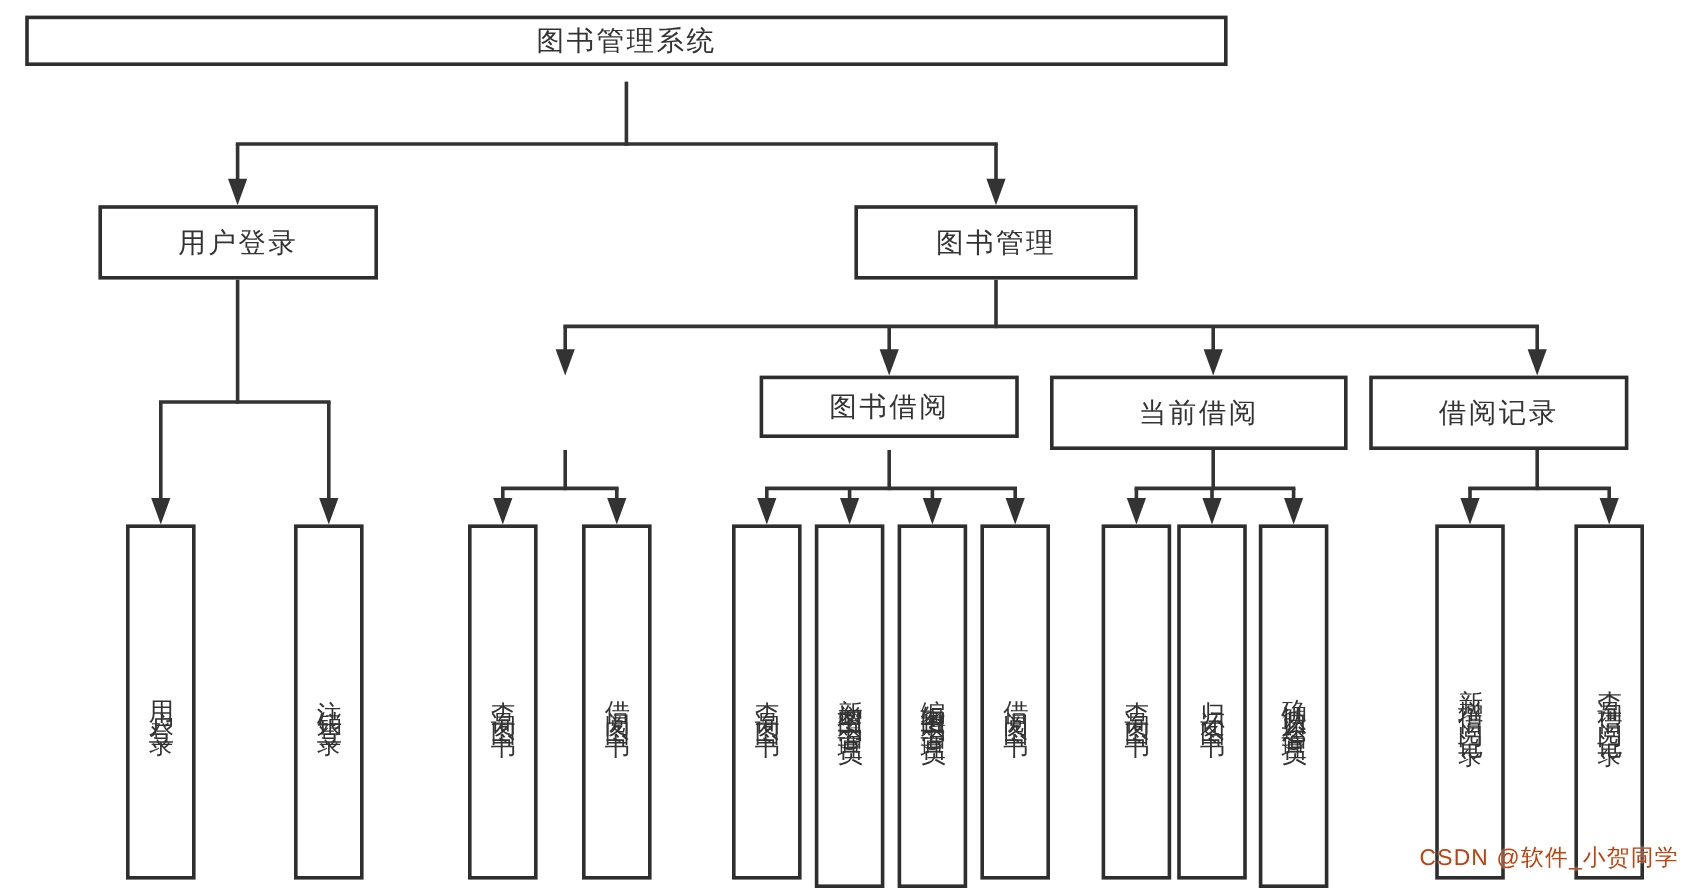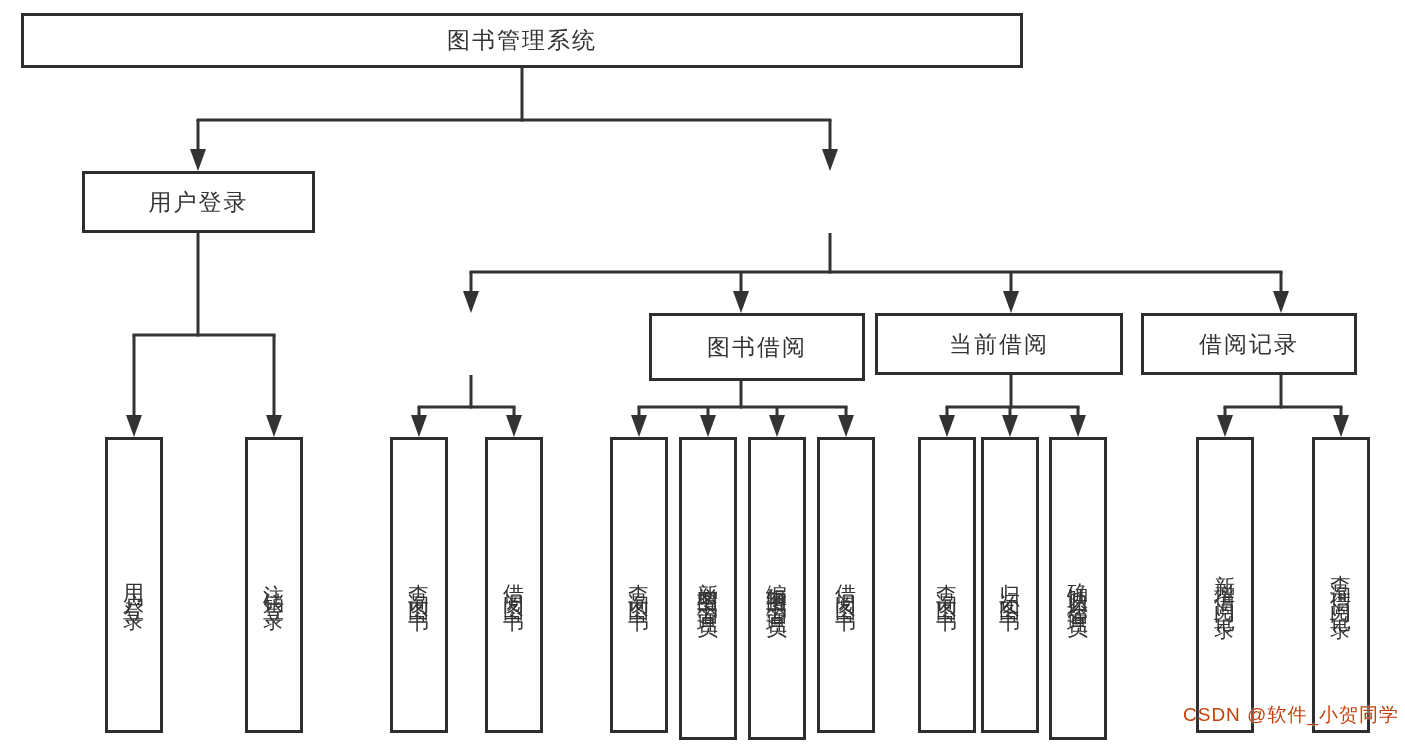--- a/index.html
+++ b/index.html
@@ -141,29 +141,32 @@
     <g>
       <line x1="1281" y1="375" x2="1281" y2="408.5"></line>
       <line x1="1223.5" y1="407" x2="1342.5" y2="407"></line>
       <line x1="1225" y1="407" x2="1225" y2="418"></line>
       <polygon points="1217,415 1233,415 1225,437"></polygon>
       <line x1="1341" y1="407" x2="1341" y2="418"></line>
       <polygon points="1333,415 1349,415 1341,437"></polygon>
     </g>
   </svg>
 
-  <div class="node node-h" style="left:21px; top:13px; width:1002px; height:55px;">
+  <div class="node node-h" style="left:21px; top:13px; width:1002px; height:42px;">
     <span>图书管理系统</span>
   </div>
 
   <div class="node node-h" style="left:82px; top:171px; width:233px; height:62px;">
     <span>用户登录</span>
   </div>
-
-  <div class="node node-h" style="left:649px; top:313px; width:216px; height:68px;">
+  <div class="node node-h" style="left:712px; top:171px; width:236px; height:62px;">
+    <span>图书管理</span>
+  </div>
+
+  <div class="node node-h" style="left:633px; top:313px; width:216px; height:52px;">
     <span>图书借阅</span>
   </div>
   <div class="node node-h" style="left:875px; top:313px; width:248px; height:62px;">
     <span>当前借阅</span>
   </div>
   <div class="node node-h" style="left:1141px; top:313px; width:216px; height:62px;">
     <span>借阅记录</span>
   </div>
 
   <div class="node node-v" style="left:105px;">

